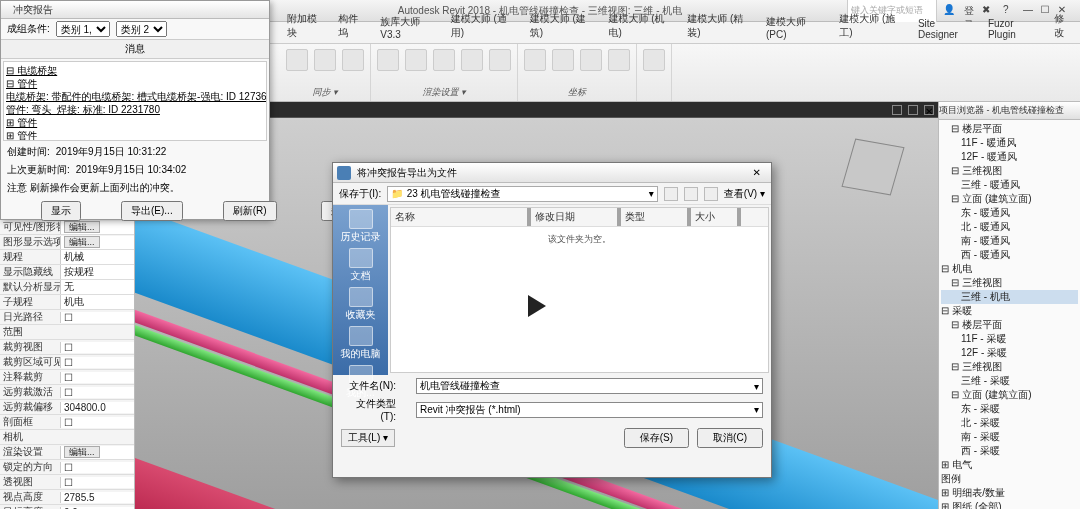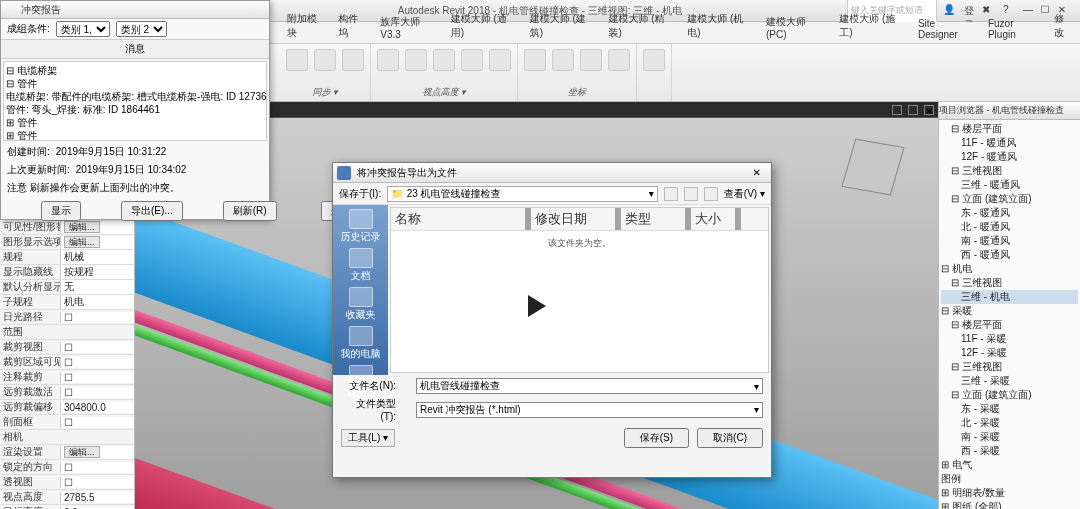--- a/index.html
+++ b/index.html
@@ -20,25 +20,25 @@
 
 
 .ribbon { position: absolute; top: 44px; left: 0; right: 0; height: 58px; background: linear-gradient(#f7f7f7,#e9e9e9); border-bottom: 1px solid #bbb; display: flex; align-items: center; padding-left: 280px; }
 .ribbon .grp { display: flex; flex-direction: column; align-items: center; padding: 2px 6px; border-right: 1px solid #d5d5d5; height: 100%; justify-content: space-between; }
 .ribbon .grp .icons { display: flex; gap: 6px; padding-top: 3px; }
 .ribbon .grp .ic { width: 22px; height: 22px; background: #e6e6e6; border: 1px solid #ccc; border-radius: 2px; }
 .ribbon .grp .lbl { font-size: 9px; color: #555; font-style: italic; }
 
 
 .report { position: absolute; top: 0; left: 0; width: 270px; height: 220px; background: #f8f8f8; border: 1px solid #999; box-shadow: 2px 2px 6px rgba(0,0,0,.3); z-index: 40; }
-.report .rhd { height: 18px; background: linear-gradient(#fff,#e4e4e4); border-bottom: 1px solid #bbb; padding: 2px 20px; color: #333; }
+.report .rhd { height: 18px; background: linear-gradient(#fff,#e4e4e4); border-bottom: 1px solid #bbb; padding: 2px 12px; color: #333; }
 .report .row { display: flex; align-items: center; padding: 2px 6px; gap: 6px; }
 .report select { font-size: 10px; height: 16px; }
 .report .msghead { text-align: center; padding: 2px; border-top: 1px solid #ccc; border-bottom: 1px solid #ccc; background: #f0f0f0; }
-.report .tree { height: 80px; overflow: auto; background: #fff; border: 1px solid #ccc; margin: 2px; font-size: 9px; line-height: 13px; padding: 2px; }
+.report .tree { height: 80px; overflow: auto; background: #fff; border: 1px solid #ccc; margin: 2px; font-size: 9px; line-height: 13px; padding: 2px; text-decoration: underline; }
 .report .tree .tl { white-space: nowrap; }
 .report .btns { display: flex; gap: 4px; padding: 4px; }
 .report .btns button { flex: none; padding: 1px 8px; font-size: 10px; margin-left: 36px; }
 
 
 .props { position: absolute; top: 220px; left: 0; width: 135px; bottom: 0; background: #f4f4f4; border-right: 1px solid #bbb; }
 .props .prow { display: flex; border-bottom: 1px solid #ddd; height: 15px; align-items: center; }
 .props .prow .pl { width: 60px; padding-left: 3px; color: #333; overflow: hidden; white-space: nowrap; }
 .props .prow .pv { flex: 1; background: #fff; border-left: 1px solid #ccc; padding-left: 3px; color: #222; overflow: hidden; white-space: nowrap; }
 .props .btn { background: #e8e8e8; border: 1px solid #aaa; padding: 0 4px; font-size: 9px; }
@@ -63,21 +63,21 @@
 .savedlg .dhd .dx { margin-left: auto; padding: 0 6px; cursor: pointer; }
 .savedlg .toolbar { height: 22px; display: flex; align-items: center; padding: 0 6px; gap: 6px; border-bottom: 1px solid #ddd; }
 .savedlg .toolbar .loc { flex: 1; height: 16px; border: 1px solid #aaa; background: #fff; display: flex; align-items: center; padding: 0 3px; gap: 3px; }
 .savedlg .toolbar .navic { width: 14px; height: 14px; border: 1px solid #bbb; background: #eee; }
 .savedlg .body { display: flex; height: 170px; }
 .savedlg .places { width: 55px; background: linear-gradient(#7aa1cf,#3b6ca8); display: flex; flex-direction: column; align-items: center; padding-top: 4px; gap: 4px; }
 .savedlg .places .pi { width: 40px; display: flex; flex-direction: column; align-items: center; color: #fff; font-size: 9px; }
 .savedlg .places .pi .picon { width: 24px; height: 20px; background: rgba(255,255,255,.3); border: 1px solid rgba(255,255,255,.5); border-radius: 2px; margin-bottom: 1px; }
 .savedlg .list { flex: 1; background: #fff; border: 1px solid #ccc; margin: 2px; position: relative; }
 .savedlg .list .cols { display: flex; border-bottom: 1px solid #ddd; background: #f5f5f5; }
-.savedlg .list .cols div { padding: 2px 4px; border-right: 6px solid #a3a3a3; font-size: 13px; color: #333; }
+.savedlg .list .cols div { padding: 2px 4px; border-right: 4px solid #a3a3a3; font-size: 10px; color: #333; }
 .savedlg .list .empty { text-align: center; color: #555; padding-top: 6px; font-size: 9px; }
 .savedlg .bottom { padding: 3px 8px; }
 .savedlg .brow { display: flex; align-items: center; gap: 20px; margin-bottom: 3px; }
 .savedlg .brow .blab { width: 55px; text-align: right; }
 .savedlg .brow .binp { flex: 1; height: 16px; border: 1px solid #888; background: #fff; padding: 0 3px; display: flex; align-items: center; }
 .savedlg .dbtns { display: flex; justify-content: space-between; padding: 0 8px 4px; align-items: center; }
 .savedlg .dbtns .tool { border: 1px solid #aaa; padding: 1px 6px; background: #eee; }
 .savedlg .dbtns .r { display: flex; gap: 8px; }
 .savedlg .dbtns button { padding: 1px 14px; font-size: 10px; }
 
@@ -106,22 +106,22 @@
     <span class="winctl">✕</span>
   </div>
 </div>
 
 <div class="ribtabs" id="ribtabs">
     <div class="tab">附加模块</div>
     <div class="tab">构件坞</div>
     <div class="tab">族库大师V3.3</div>
     <div class="tab">建模大师 (通用)</div>
     <div class="tab">建模大师 (建筑)</div>
+    <div class="tab">建模大师 (机电)</div>
     <div class="tab">建模大师 (精装)</div>
-    <div class="tab">建模大师 (机电)</div>
     <div class="tab">建模大师 (PC)</div>
     <div class="tab">建模大师 (施工)</div>
     <div class="tab">Site Designer</div>
     <div class="tab">Fuzor Plugin</div>
     <div class="tab">修改</div>
   </div>
 
 <div class="ribbon" id="ribbon">
     <div class="grp">
       <div class="icons">
@@ -132,21 +132,21 @@
       <div class="lbl">同步 ▾</div>
     </div>
     <div class="grp">
       <div class="icons">
         <div class="ic"></div>
         <div class="ic"></div>
         <div class="ic"></div>
         <div class="ic"></div>
         <div class="ic"></div>
       </div>
-      <div class="lbl">视点高度 ▾</div>
+      <div class="lbl">渲染设置 ▾</div>
     </div>
     <div class="grp">
       <div class="icons">
         <div class="ic"></div>
         <div class="ic"></div>
         <div class="ic"></div>
         <div class="ic"></div>
       </div>
       <div class="lbl">坐标</div>
     </div>
@@ -178,21 +178,21 @@
   <div class="row">
     <span>成组条件:</span>
     <select><option>类别 1,</option></select>
     <select><option>类别 2</option></select>
   </div>
   <div class="msghead">消息</div>
   <div class="tree" id="rtree">
       <div class="tl">⊟ 电缆桥架</div>
       <div class="tl">  ⊟ 管件</div>
       <div class="tl">      电缆桥架: 带配件的电缆桥架: 槽式电缆桥架-强电: ID 1273616</div>
-      <div class="tl">      管件: 弯头_焊接: 标准: ID 1864461</div>
+      <div class="tl">      管件: 弯头_焊接: 标准: ID 2231780</div>
       <div class="tl">⊞ 管件</div>
       <div class="tl">⊞ 管件</div>
     </div>
   <div class="row">
     <span>创建时间:</span>
     <span>2019年9月15日 10:31:22</span>
   </div>
   <div class="row">
     <span>上次更新时间:</span>
     <span>2019年9月15日 10:34:02</span>

